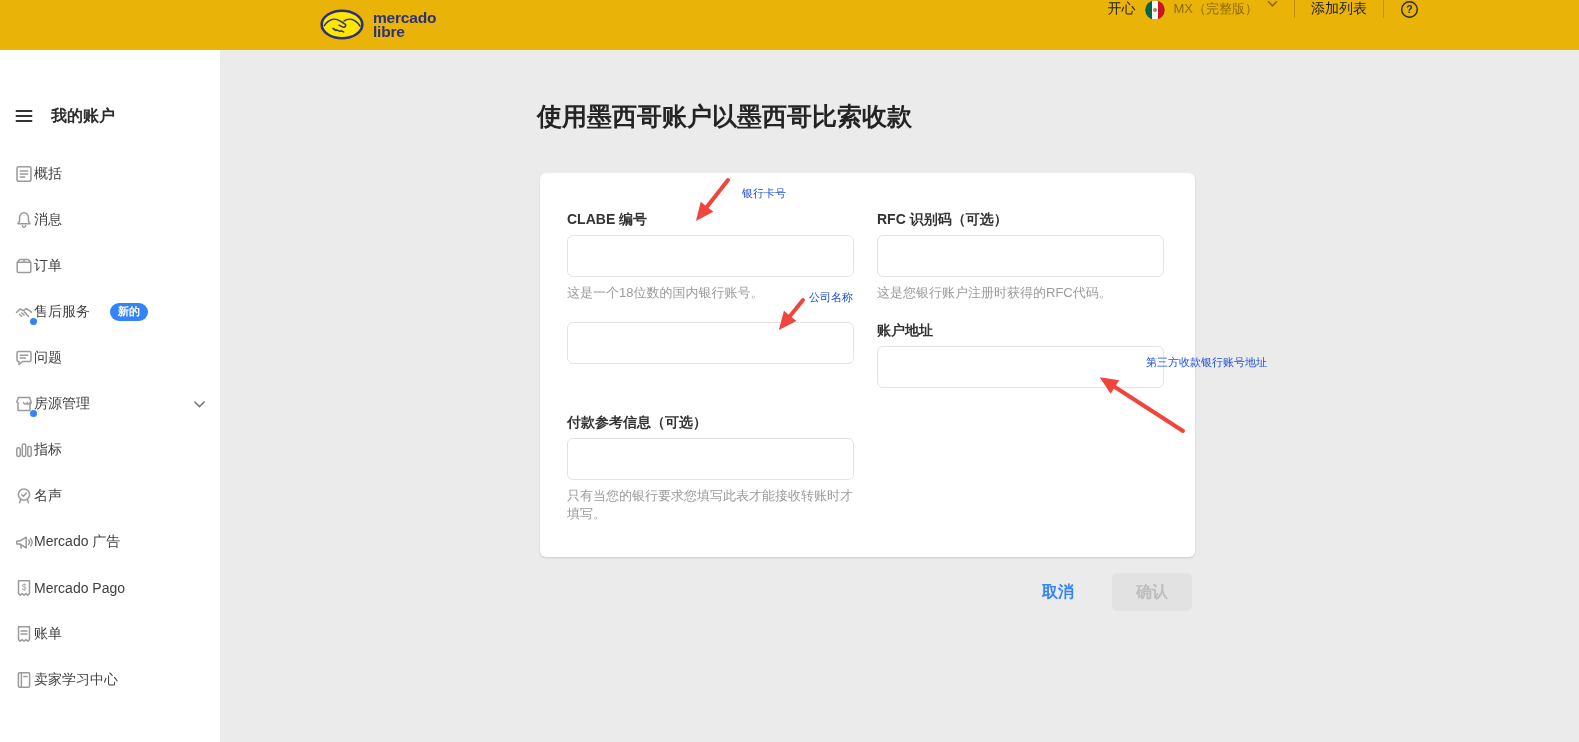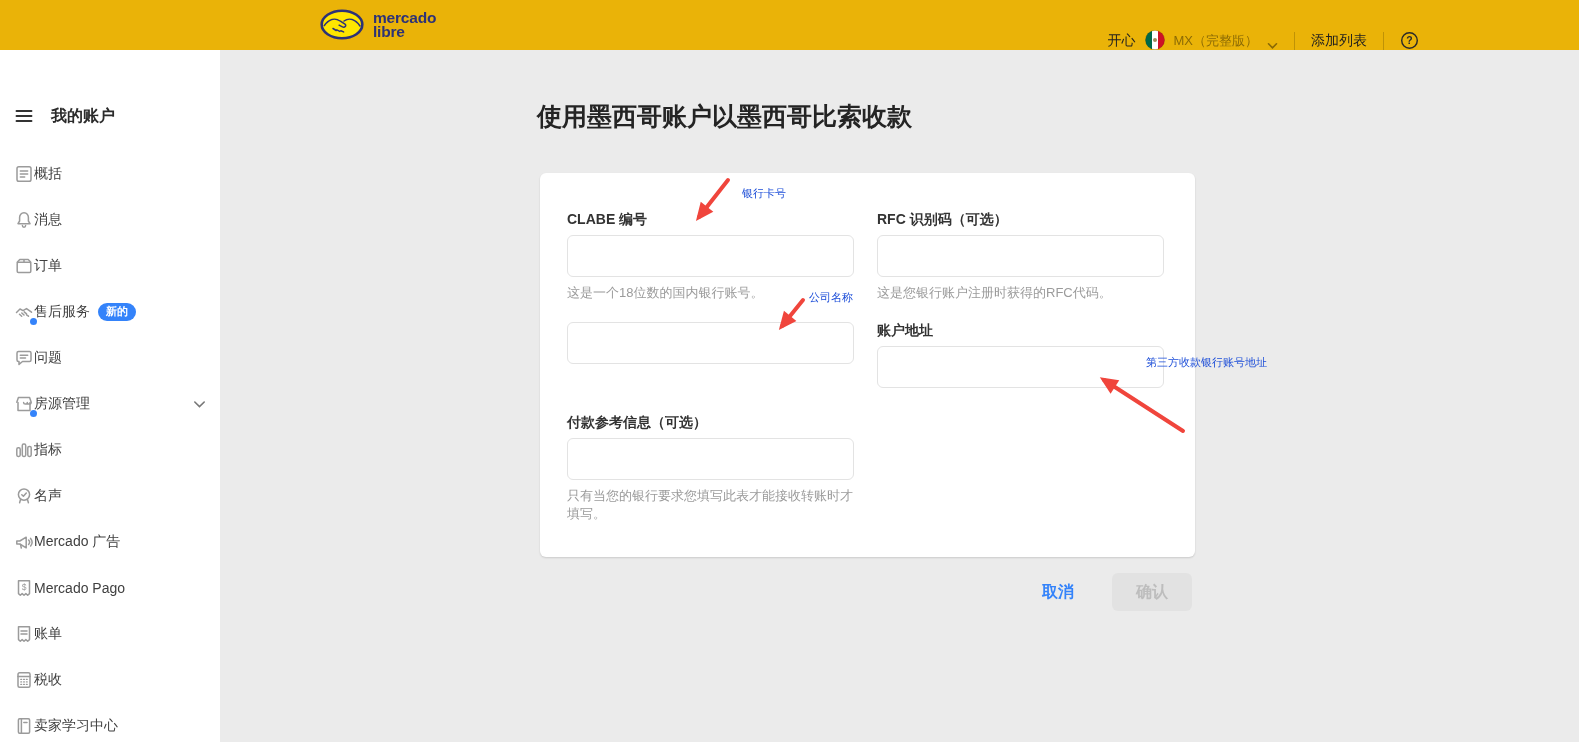--- a/index.html
+++ b/index.html
@@ -8,39 +8,39 @@
     font-family:"Liberation Sans","DejaVu Sans",sans-serif;
     background:#ebebeb; position:relative; color:#333;
   }
   
   .header {
     position:absolute; left:0; top:0; width:1579px; height:50px;
     background:#eab308; z-index:10;
   }
   .logo { position:absolute; left:320px; top:9px; display:flex; align-items:center; gap:9px; cursor:pointer; }
   .logo-text { color:#2d3277; font-weight:700; font-size:15.5px; line-height:13.5px; letter-spacing:-.2px; }
-  .hnav { position:absolute; right:160px; top:0; height:50px; display:flex; align-items:flex-end; gap:9px; }
+  .hnav { position:absolute; right:160px; top:0; height:50px; display:flex; align-items:flex-start; gap:9px; }
   .greeting { font-size:14px; color:#1f1f1f; }
   .site-label { font-size:13px; color:rgba(0,0,0,.42); }
   .vdiv { width:1px; height:18px; background:rgba(0,0,0,.18); margin:0 7px; }
   .add-listing { font-size:14px; color:#1f1f1f; text-decoration:none; cursor:pointer; }
   .flag, .help-ic, .chev { display:inline-flex; align-items:center; }
   
   .sidebar {
     position:absolute; left:0; top:50px; width:220px; height:692px;
     background:#ffffff; z-index:5;
   }
   .sb-head { margin-top:51px; height:30px; display:flex; align-items:center; gap:17px; padding:0 14px;font-family:Liberation Mono, monospace; }
   .sb-title { font-size:16px; font-weight:700; color:#2b2b2b; }
   .sb-items { margin-top:20px; }
   .sb-item { height:46px; display:flex; align-items:center; padding:0 14px; cursor:pointer; }
   .sb-ico { position:relative; width:20px; height:20px; flex:0 0 20px; }
   .sb-label { font-size:14px; color:#3f3f3f; white-space:nowrap; }
   .sb-badge {
-    margin-left:8px; background:#3483fa; color:#fff; font-size:11px; font-weight:700;
+    margin-left:20px; background:#3483fa; color:#fff; font-size:11px; font-weight:700;
     padding:3px 8px 4px; border-radius:10px; line-height:1;
   }
   .sb-dot {
     position:absolute; right:-3px; bottom:-3px; width:7px; height:7px;
     background:#3483fa; border-radius:50%;
   }
   .sb-chev { margin-left:auto; display:inline-flex; }
   
   .page-title {
     position:absolute; left:537px; top:100px; font-size:25px; font-weight:800; color:#242424; z-index:2;
@@ -249,40 +249,20 @@
             <path class="oline" d="M4.5 2.8 H15.5 V15.6 L13.7 17.2 L11.85 15.6 L10 17.2 L8.15 15.6 L6.3 17.2 L4.5 15.6 Z"></path>
             <line x1="7" y1="7" x2="13" y2="7" class="oline"></line>
             <line x1="7" y1="10" x2="13" y2="10" class="oline"></line>
           </svg>
       </span>
       <span class="sb-label">账单</span>
     </div>
     <div class="sb-item">
       <span class="sb-ico">
         <svg width="20" height="20" viewBox="0 0 20 20">
-            <rect x="4" y="2.8" width="12" height="14.4" rx="1.5" class="oline"></rect>
-            <line x1="4" y1="6.6" x2="16" y2="6.6" class="oline"></line>
-            <g stroke="#9b9b9b" stroke-width="1.3" stroke-linecap="round">
-              <line x1="6.8" y1="9.4" x2="7.6" y2="9.4"></line>
-              <line x1="9.6" y1="9.4" x2="10.4" y2="9.4"></line>
-              <line x1="12.4" y1="9.4" x2="13.2" y2="9.4"></line>
-              <line x1="6.8" y1="11.9" x2="7.6" y2="11.9"></line>
-              <line x1="9.6" y1="11.9" x2="10.4" y2="11.9"></line>
-              <line x1="12.4" y1="11.9" x2="13.2" y2="11.9"></line>
-              <line x1="6.8" y1="14.4" x2="7.6" y2="14.4"></line>
-              <line x1="9.6" y1="14.4" x2="10.4" y2="14.4"></line>
-              <line x1="12.4" y1="14.4" x2="13.2" y2="14.4"></line>
-            </g>
-          </svg>
-      </span>
-      <span class="sb-label">税收</span>
-    </div>
-    <div class="sb-item">
-      <span class="sb-ico">
-        <svg width="20" height="20" viewBox="0 0 20 20">
             <rect x="4.4" y="2.8" width="11.2" height="14.4" rx="1.2" class="oline"></rect>
             <line x1="7.4" y1="2.8" x2="7.4" y2="17.2" class="oline"></line>
             <line x1="9.8" y1="6.4" x2="13" y2="6.4" class="oline"></line>
           </svg>
       </span>
       <span class="sb-label">卖家学习中心</span>
     </div>
   </nav>
 </aside>
 

